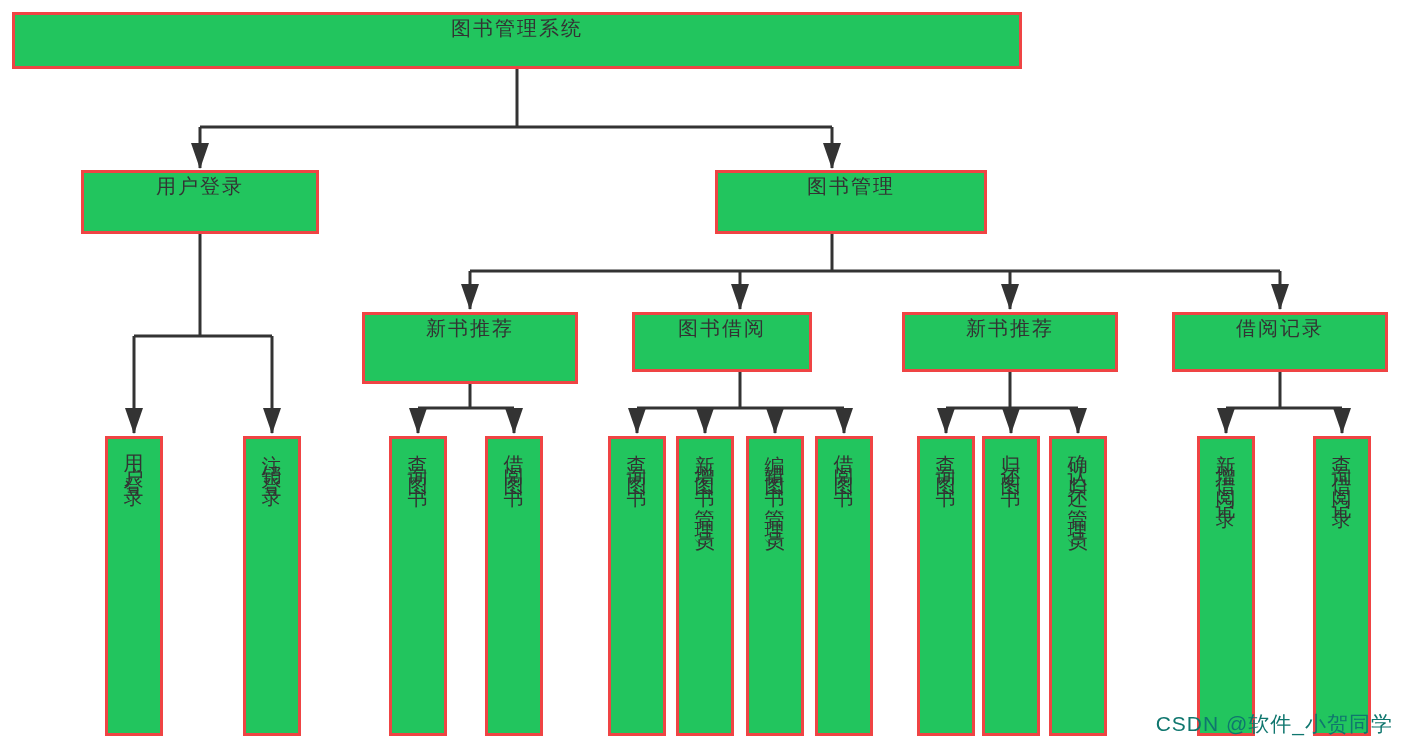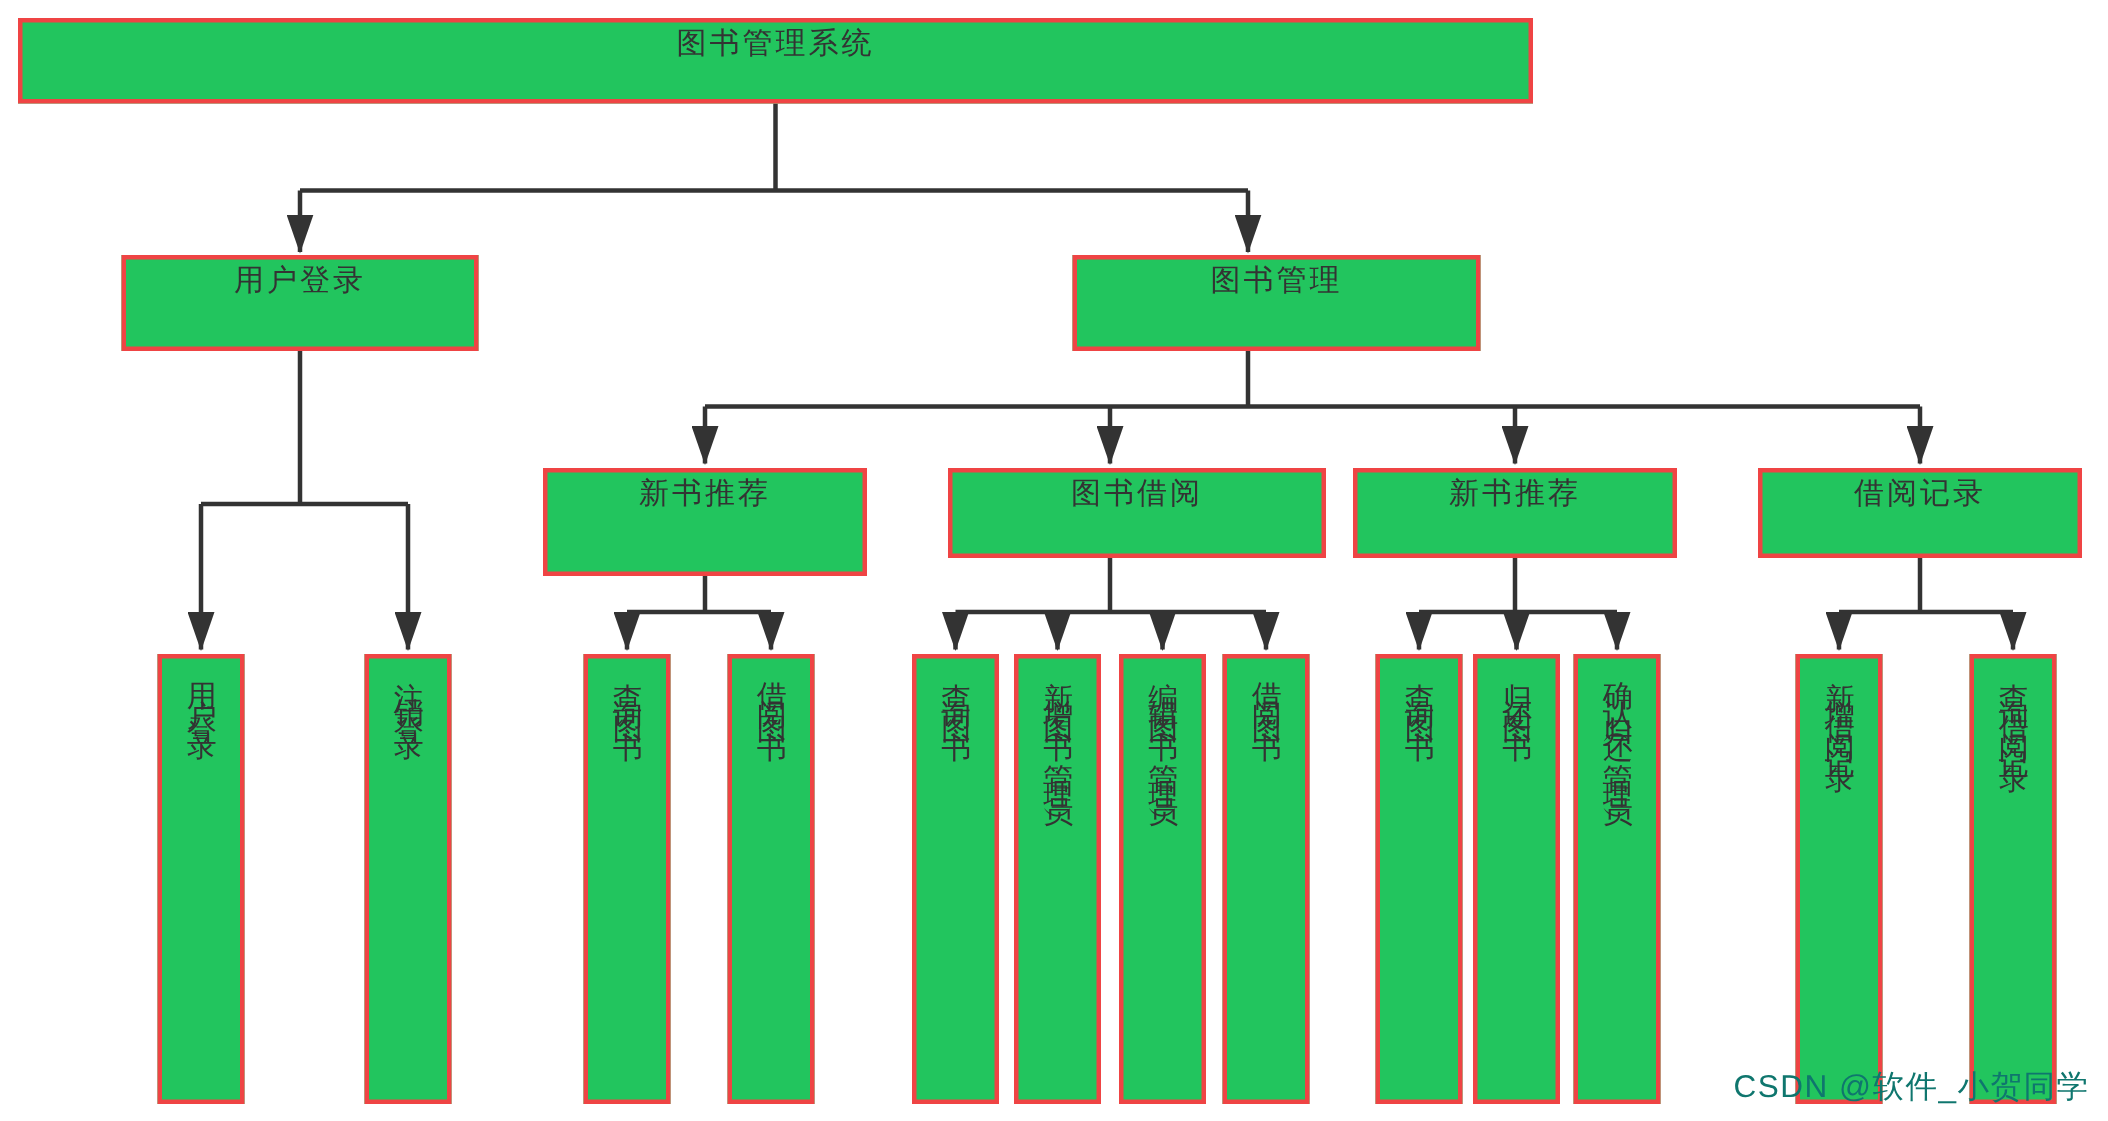--- a/index.html
+++ b/index.html
@@ -119,21 +119,21 @@
   <div class="node h" style="left:81px; top:170px; width:238px; height:64px;">
     <span>用户登录</span>
   </div>
   <div class="node h" style="left:715px; top:170px; width:272px; height:64px;">
     <span>图书管理</span>
   </div>
 
   <div class="node h" style="left:362px; top:312px; width:216px; height:72px;font-family:Liberation Serif, serif;">
     <span>新书推荐</span>
   </div>
-  <div class="node h" style="left:632px; top:312px; width:252px; height:60px;">
+  <div class="node h" style="left:632px; top:312px; width:180px; height:60px;">
     <span>图书借阅</span>
   </div>
   <div class="node h" style="left:902px; top:312px; width:216px; height:60px;">
     <span>新书推荐</span>
   </div>
   <div class="node h" style="left:1172px; top:312px; width:216px; height:60px;">
     <span>借阅记录</span>
   </div>
 
   <div class="node v" style="left:105px; top:436px; width:58px; height:300px;">

